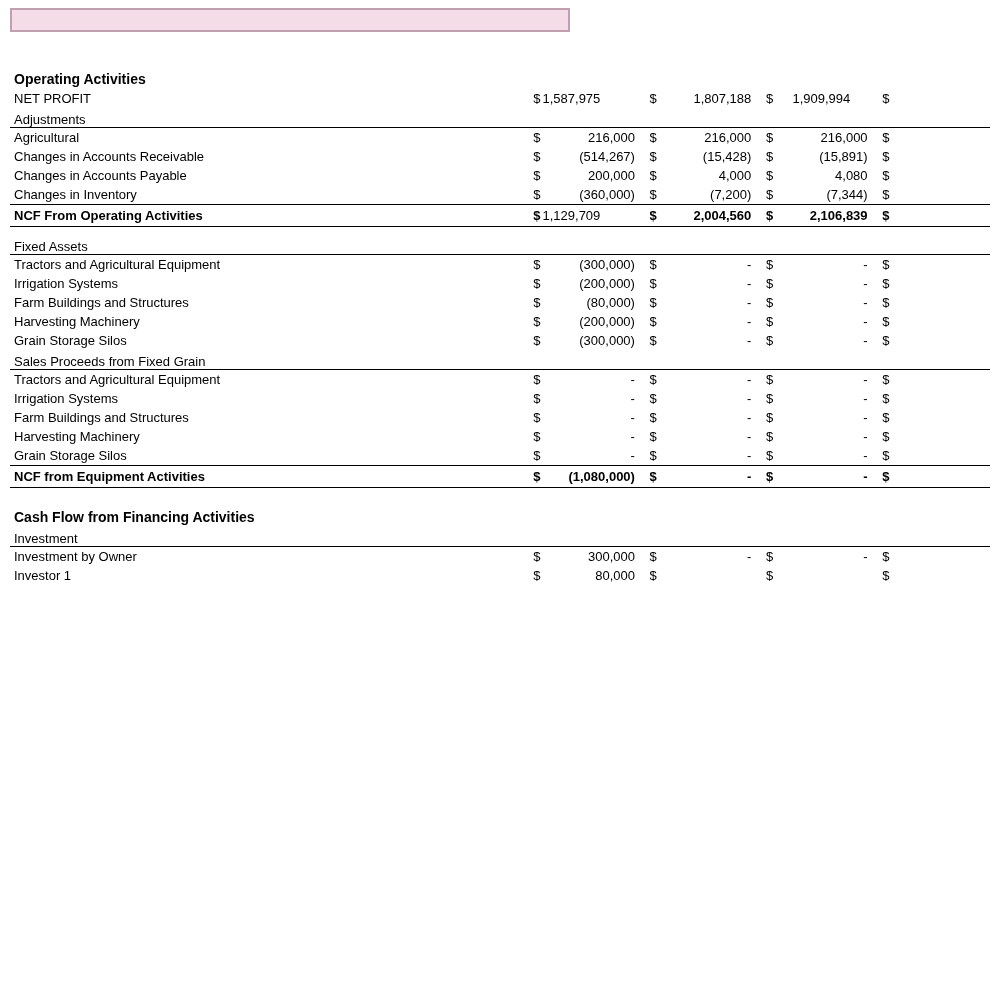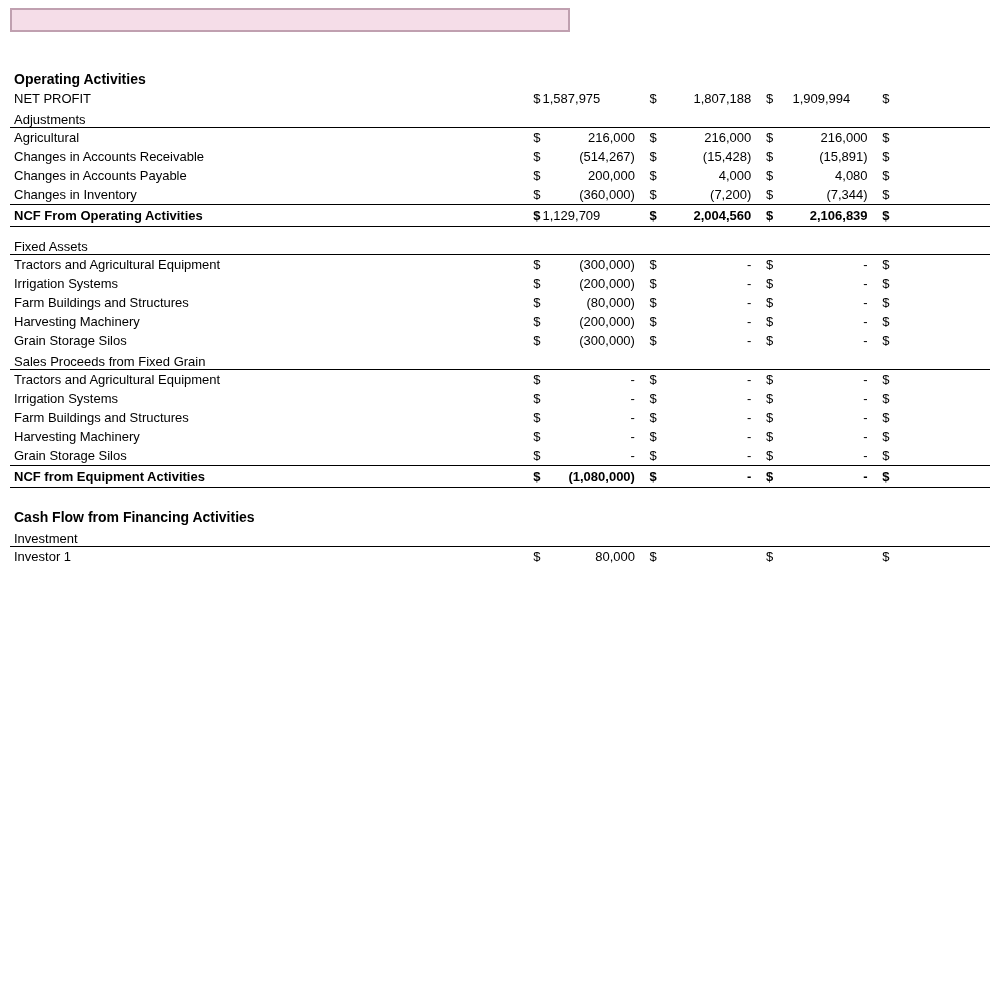--- a/index.html
+++ b/index.html
@@ -272,20 +272,31 @@
         <tr>
           <td colspan="9" style="font-weight: bold; font-size: 14px; padding-top: 14px; padding-bottom: 2px; padding-left: 4px;">Cash Flow from Financing Activities</td>
         </tr>
         <tr>
           <td colspan="9" style="height: 4px;"></td>
         </tr>
         <tr>
           <td colspan="9" style="font-size: 13px; padding-bottom: 0px; padding-left: 4px; border-bottom: 1.5px solid rgb(0, 0, 0);">Investment</td>
         </tr>
         <tr>
+          <td style="padding-left:4px; padding-top:2px; padding-bottom:2px;">Investment by Owner</td>
+          <td style="text-align:right; padding-right:2px;">$</td>
+          <td style="text-align:right; padding-right:6px;">300,000</td>
+          <td style="text-align:right; padding-right:2px;">$</td>
+          <td style="text-align:right; padding-right:6px;">-</td>
+          <td style="text-align:right; padding-right:2px;">$</td>
+          <td style="text-align:right; padding-right:6px;">-</td>
+          <td style="text-align:right; padding-right:2px;">$</td>
+          <td style="text-align:right; padding-right:6px;"></td>
+        </tr>
+        <tr>
           <td style="padding-left:4px; padding-top:2px; padding-bottom:2px;">Investor 1</td>
           <td style="text-align:right; padding-right:2px;">$</td>
           <td style="text-align:right; padding-right:6px;">80,000</td>
           <td style="text-align:right; padding-right:2px;">$</td>
           <td style="text-align:right; padding-right:6px;"></td>
           <td style="text-align:right; padding-right:2px;">$</td>
           <td style="text-align:right; padding-right:6px;"></td>
           <td style="text-align:right; padding-right:2px;">$</td>
           <td style="text-align:right; padding-right:6px;"></td>
         </tr>

